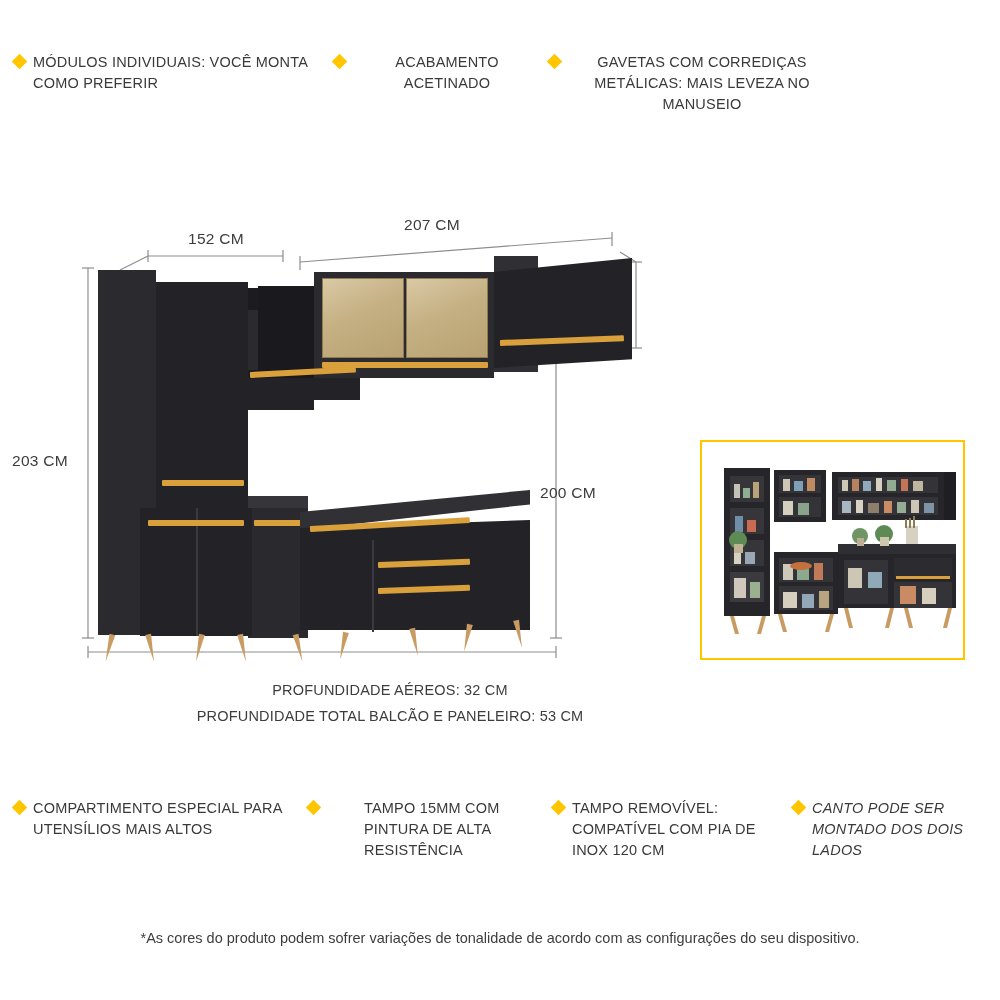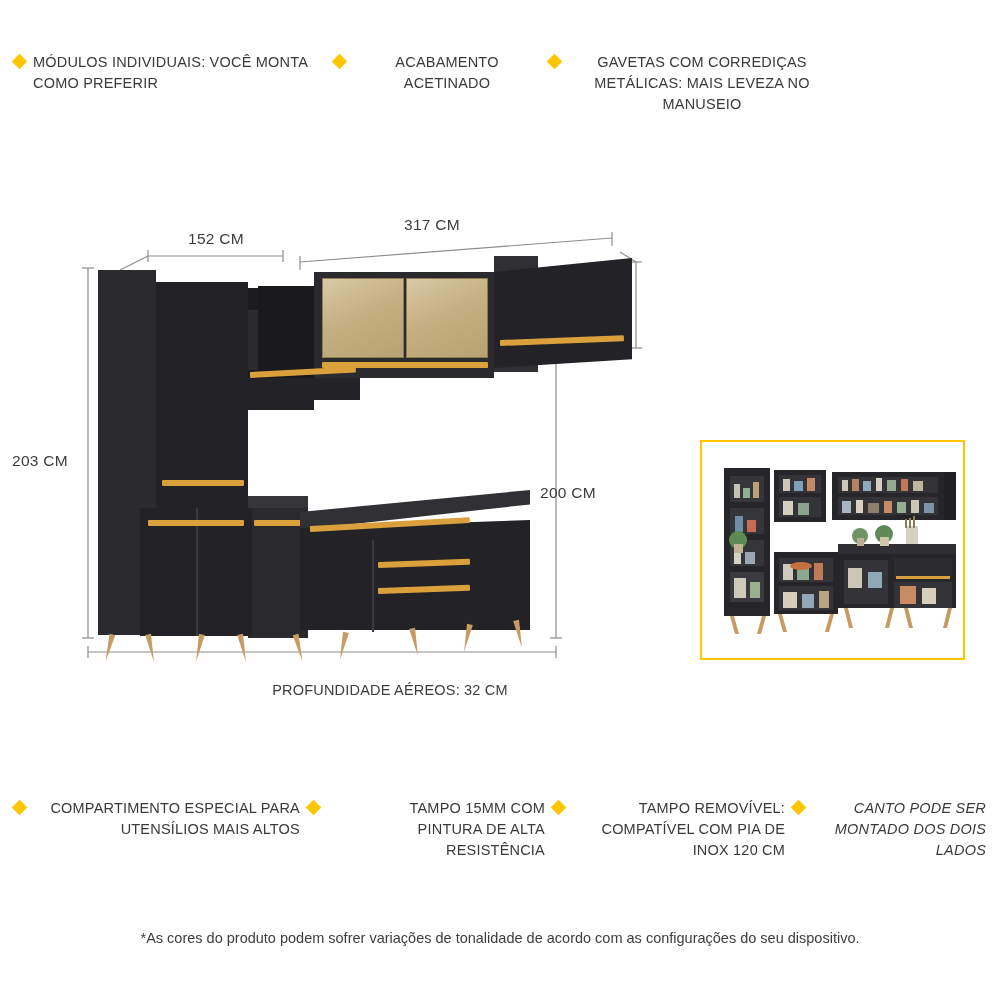--- a/index.html
+++ b/index.html
@@ -54,21 +54,21 @@
   .features.top .f1 .ftext,
   .features.top .f2 .ftext,
   .features.top .f3 .ftext { text-align: center; }
   .features.top .f1, .features.top .f2, .features.top .f3 { justify-content: flex-start; }
 
   
   .features.bottom .b0 { width: 300px; }
   .features.bottom .b1 { width: 250px; gap: 45px; }
   .features.bottom .b2 { width: 245px; }
   .features.bottom .b3 { width: 205px; font-style: italic; }
-  .features.bottom .ftext { text-align: right; }
+  .features.bottom .ftext { text-align: left; }
 
   
   #diagram {
     position: absolute;
     left: 0; top: 190px;
     width: 1000px; height: 560px;
   }
 
   .dimtext {
     position: absolute;
@@ -174,21 +174,21 @@
       <line x1="88" y1="462" x2="556" y2="462"></line>
       <line x1="88" y1="456" x2="88" y2="468"></line>
       <line x1="556" y1="456" x2="556" y2="468"></line>
 
       <line x1="148" y1="66" x2="120" y2="80"></line>
       <line x1="636" y1="72" x2="620" y2="62"></line>
     </g>
   </svg>
 
   <div class="dimtext" style="left:188px; top:40px;">152 CM</div>
-  <div class="dimtext" style="left:404px; top:26px;">317 CM</div>
+  <div class="dimtext" style="left:404px; top:26px;">207 CM</div>
   <div class="dimtext" style="left:12px; top:262px;">203 CM</div>
   <div class="dimtext" style="left:562px; top:150px;">70 CM</div>
   <div class="dimtext" style="left:540px; top:294px;">200 CM</div>
 
   <div style="position:absolute;left:0;top:0;width:700px;height:480px;">
 
     <div class="panel" style="left:98px; top:80px; width:58px; height:365px;"></div>
     <div class="panel dark2" style="left:156px; top:92px; width:92px; height:353px;"></div>
     <div class="handle" style="left:162px; top:290px; width:82px; height:6px;"></div>
     <div class="handle" style="left:162px; top:318px; width:82px; height:6px;"></div>
@@ -231,20 +231,21 @@
     <div class="leg" style="left:196px; top:444px; transform: rotate(12deg);"></div>
     <div class="leg" style="left:240px; top:444px; transform: rotate(-12deg);"></div>
     <div class="leg" style="left:296px; top:444px; transform: rotate(-14deg);"></div>
     <div class="leg" style="left:340px; top:442px; transform: rotate(12deg);"></div>
     <div class="leg" style="left:412px; top:438px; transform: rotate(-12deg);"></div>
     <div class="leg" style="left:464px; top:434px; transform: rotate(12deg);"></div>
     <div class="leg" style="left:516px; top:430px; transform: rotate(-12deg);"></div>
   </div>
 
   <div class="note" style="top:492px;">PROFUNDIDADE AÉREOS: 32 CM</div>
+  <div class="note" style="top:518px;">PROFUNDIDADE TOTAL BALCÃO E PANELEIRO: 53 CM</div>
 
   <div id="photo" style="left:700px; top:250px;">
     <div id="photoInner">
       <svg width="253" height="208" viewBox="0 0 253 208">
         <rect x="0" y="0" width="253" height="208" fill="#ffffff"></rect>
 
         <rect x="16" y="20" width="46" height="148" fill="#26262a"></rect>
         <rect x="22" y="28" width="34" height="26" fill="#35353a"></rect>
         <rect x="22" y="60" width="34" height="26" fill="#35353a"></rect>
         <rect x="22" y="92" width="34" height="26" fill="#35353a"></rect>

